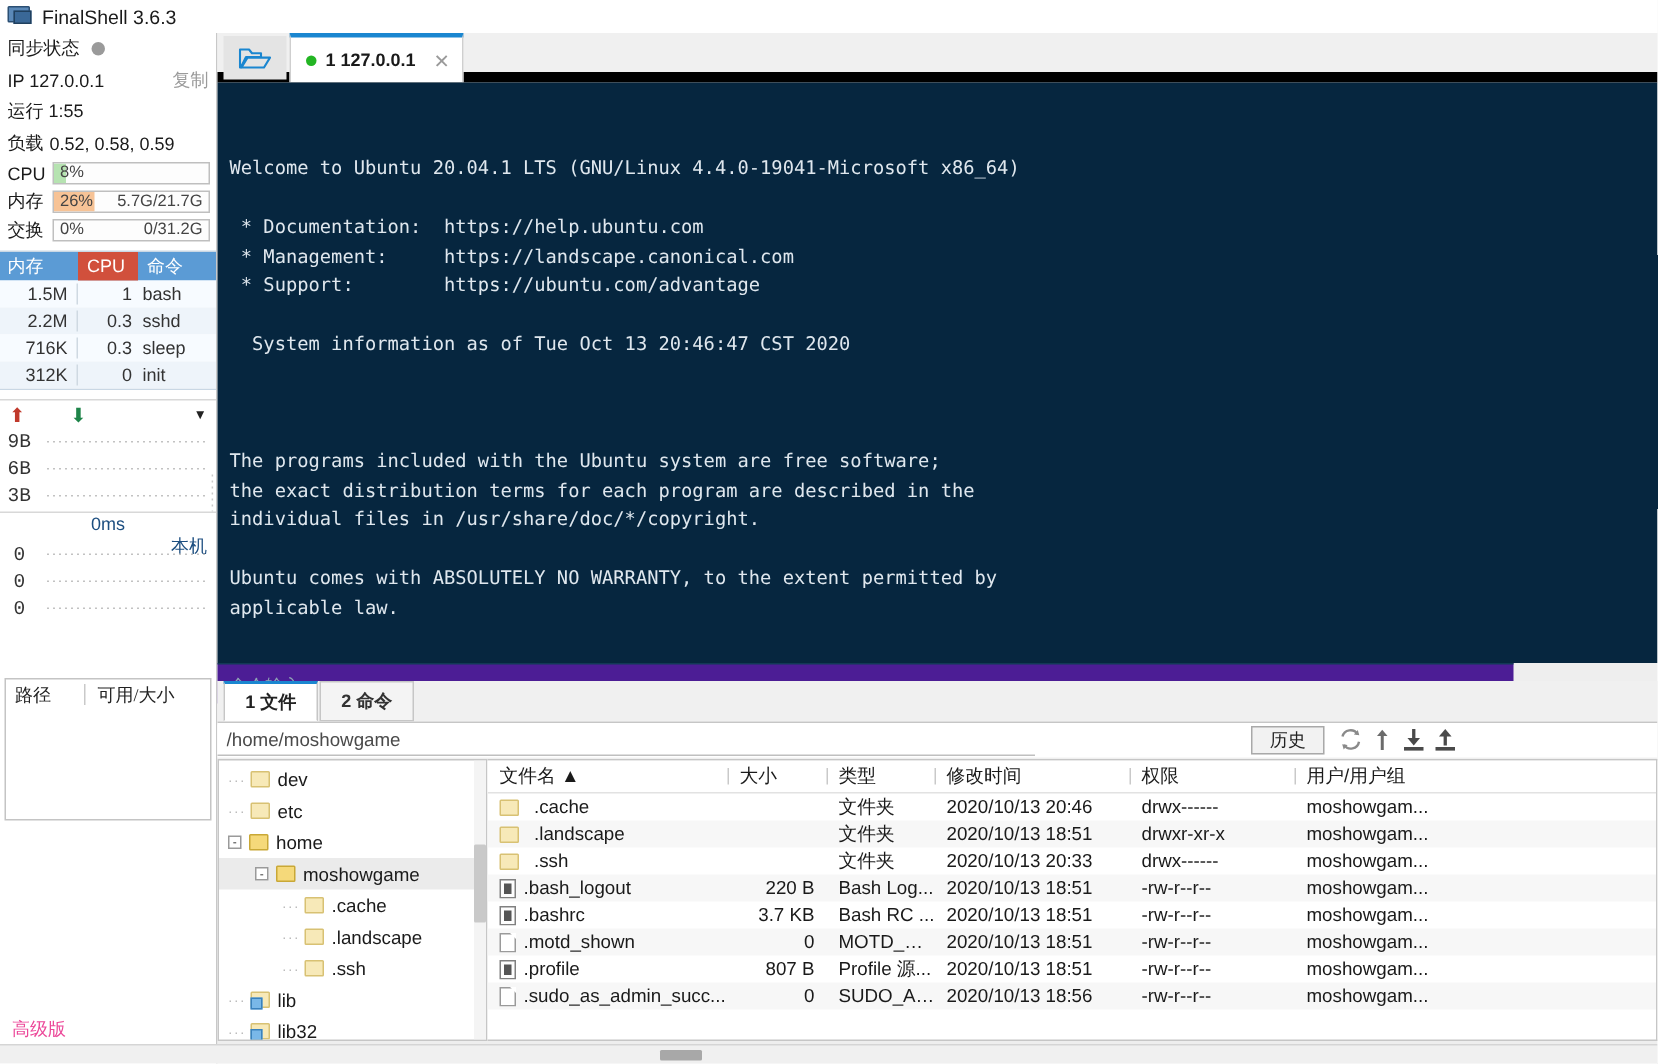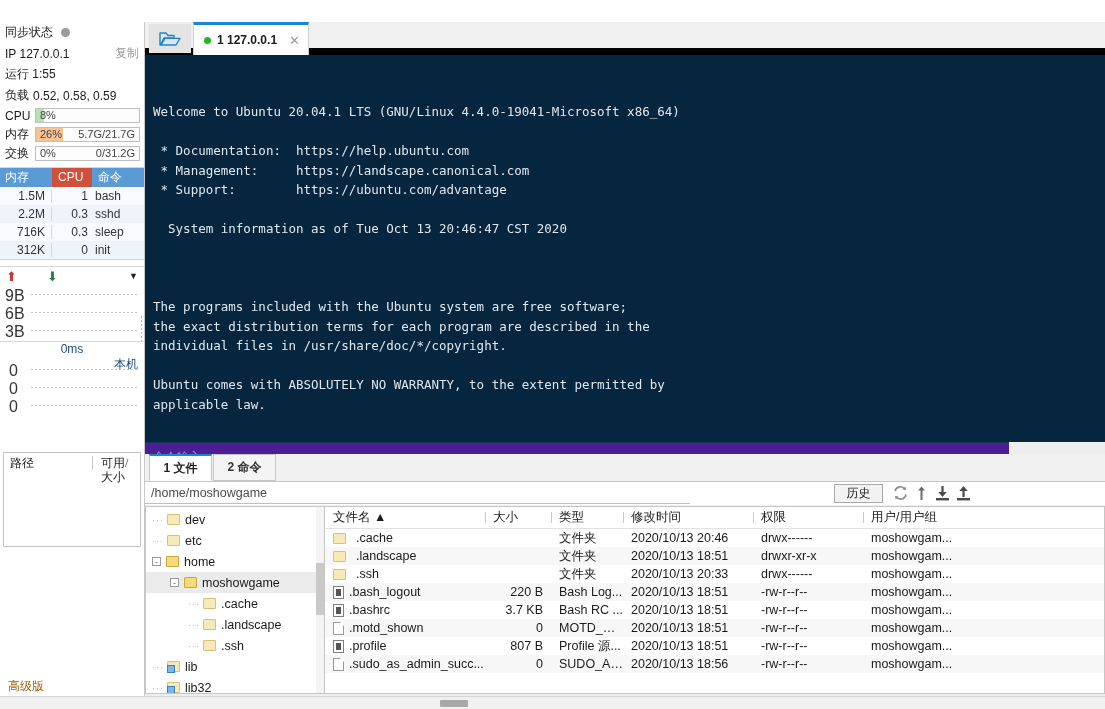--- a/index.html
+++ b/index.html
@@ -71,36 +71,36 @@
   .proc-row .c2 { width:40px; text-align:right; padding-right:4px; }
   .proc-row .c3 { flex:1; padding-left:3px; }
 
   
   .graph-block { border-top:1px solid #d8d8d8; position:relative; }
   .graph-head { display:flex; align-items:center; height:18px; padding:0 6px; position:relative;}
   .arrow-up { color:#c0392b; font-size:13px; }
   .arrow-down { color:#1e8449; font-size:13px; margin-left:30px;}
   .caret { margin-left:auto; color:#222; font-size:9px;}
   .graph-body { position:relative; height:56px; }
-  .g-label { position:absolute; left:5px; font-size:16px; color:#333; }
+  .g-label { position:absolute; left:5px; font-size:13px; color:#333;font-family:Liberation Mono, monospace; }
   .g-dots { position:absolute; left:30px; right:6px; height:1px;
     background-image: radial-gradient(circle, #c2c2c2 0.6px, transparent 0.7px);
     background-size: 4px 1px; }
   .graph-head2 { display:flex; align-items:center; height:18px; padding:0 6px;flex-direction:column; }
   .gh2-l { color:#1c4e80; font-size:12px; }
   .gh2-r { margin-left:auto; color:#1c4e80; font-size:12px; }
 
   
   #path-box { position:absolute; left:3px; top:430px; width:138px; height:95px;
      border:1px solid #c4c4c4; background:#fff; }
-  .path-head { display:flex; height:20px; align-items:center; font-size:12px;gap:36px; }
+  .path-head { display:flex; height:20px; align-items:center; font-size:12px; }
   .path-head .p1 { width:52px; padding-left:6px; }
   .path-head .p2 { flex:1; padding-left:8px; border-left:1px solid #c9c9c9; height:14px; line-height:14px;font-family:Liberation Serif, serif;}
 
-  #advanced { position:absolute; left:8px; bottom:14px; color:#a16207; font-size:12px; }
+  #advanced { position:absolute; left:8px; bottom:14px; color:#ec4899; font-size:12px; }
 
   
   #main { position:absolute; left:145px; top:22px; width:960px; height:687px; background:#eeeeee; }
 
   
   #tabstrip { position:relative; height:33px; background:#f0f0f0; border-bottom:7px solid #000000;}
   .folder-btn {
     position:absolute; left:4px; top:2px; width:42px; height:29px; background:#e4e4e4;
     display:flex; align-items:center; justify-content:center; cursor:pointer;
   }
@@ -230,20 +230,27 @@
     position:absolute; right:1px; width:3px;
     background-image: radial-gradient(circle, #b8b8b8 0.6px, transparent 0.7px);
     background-size: 3px 4px;
   }
 </style>
 </head>
 <body>
 
 <div id="app">
 
+  <div id="titlebar">
+    <span class="monitor-icon">
+      <span class="scr"></span>
+        <span class="scr2"></span>
+    </span>
+    <span class="app-title">FinalShell 3.6.3</span>
+  </div>
 
   <div id="sidebar">
 
     <div class="sb-row">
       <span class="sb-label">同步状态</span>
       <span class="sync-dot"></span>
     </div>
 
     <div class="sb-row">
       <span class="sb-label">IP 127.0.0.1</span>

